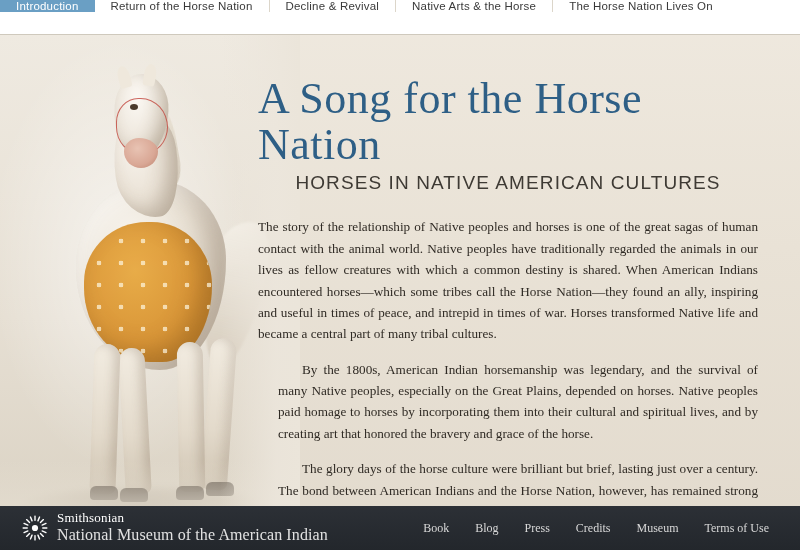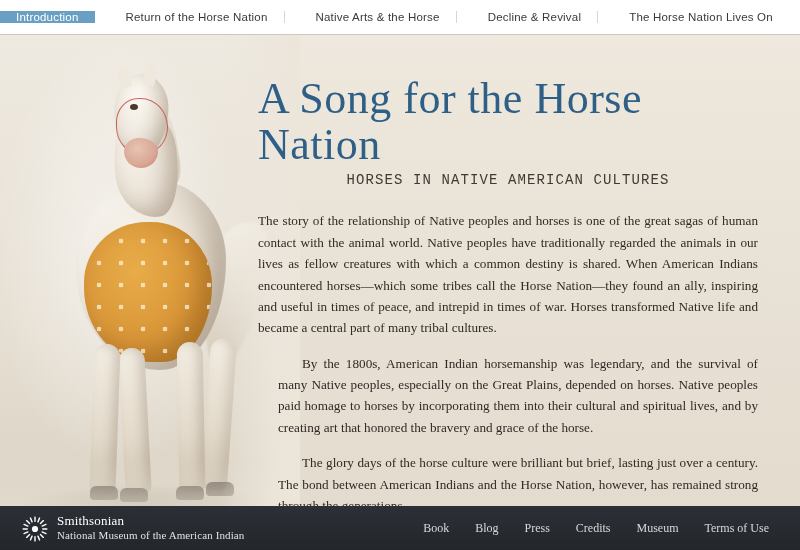--- a/index.html
+++ b/index.html
@@ -23,23 +23,22 @@
 
   
   .nav {
     position: absolute;
     top: 0; left: 0;
     width: 800px;
     height: 34px;
     background: #ffffff;
     border-bottom: 1px solid #cfc9bd;
     display: flex;
-    align-items: center;
+    align-items: flex-start;
     z-index: 30;
-    gap: 15px;
   }
   .nav-item {
     display: flex;
     align-items: center;
     justify-content: center;
     padding: 0 16px;
     font-family: "Liberation Sans", sans-serif;
     font-size: 11.5px;
     color: #3a3a3a;
     letter-spacing: .2px;
@@ -229,22 +228,22 @@
     font-family: "Liberation Serif", serif;
     font-size: 44px;
     color: #2e5f86;
     text-align: left;
     letter-spacing: .5px;
     line-height: 1.05;
     margin: 20px 0 4px 0;
     font-weight: normal;
   }
   .subtitle {
-    font-family: Liberation Mono, monospace;
-    font-size: 14px;
+    font-family: Liberation Sans, sans-serif;
+    font-size: 19px;
     color: #3e3a34;
     text-align: center;
     letter-spacing: 1.1px;
     margin: 0 0 22px 0;
   }
   .para {
     font-size: 13.2px;
     line-height: 1.62;
     color: #2f2a24;
     text-align: justify;
@@ -274,21 +273,21 @@
     left: 0; bottom: 0;
     width: 800px;
     height: 44px;
     background: linear-gradient(180deg, #2c3036 0%, #23272c 100%);
     display: flex;
     align-items: center;
     z-index: 20;
   }
   .brand {
     display: flex;
-    align-items: flex-end;
+    align-items: center;
     margin-left: 22px;
   }
   .sunburst {
     width: 26px; height: 26px;
     margin-right: 9px;
     flex: none;
   }
   .brand-text {
     display: flex;
     flex-direction: column;
@@ -296,21 +295,21 @@
     line-height: 1.15;
   }
   .brand-top {
     font-family: "Liberation Serif", serif;
     font-size: 13px;
     color: #ffffff;
     letter-spacing: .2px;
   }
   .brand-sub {
     font-family: "Liberation Serif", serif;
-    font-size: 11px;
+    font-size: 16px;
     color: #e2e2e2;
     letter-spacing: .1px;
   }
   .footer-links {
     margin-left: auto;
     margin-right: 18px;
     display: flex;
     align-items: flex-end;
   }
   .footer-link {
@@ -328,24 +327,24 @@
 <div class="page">
 
   <div class="nav">
     <div class="nav-item active">
         <span>Introduction</span>
       </div>
     <div class="nav-item">
         <span>Return of the Horse Nation</span>
       </div>
     <div class="nav-item">
-        <span>Native Arts &amp; the Horse</span>
+        <span>Decline &amp; Revival</span>
       </div>
     <div class="nav-item">
-        <span>Decline &amp; Revival</span>
+        <span>Native Arts &amp; the Horse</span>
       </div>
     <div class="nav-item">
         <span>The Horse Nation Lives On</span>
       </div>
   </div>
 
   <div class="horse-area">
     <div class="horse-bg"></div>
     <div class="ground-shadow"></div>
     <div class="horse">

